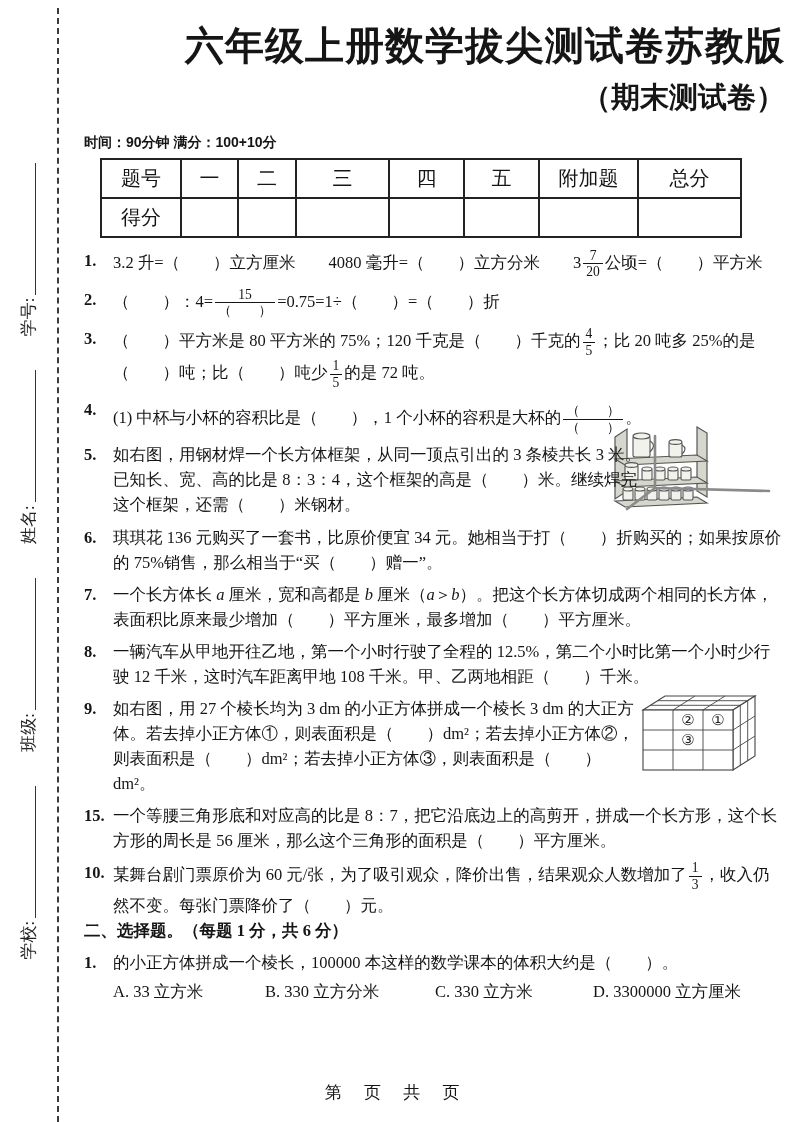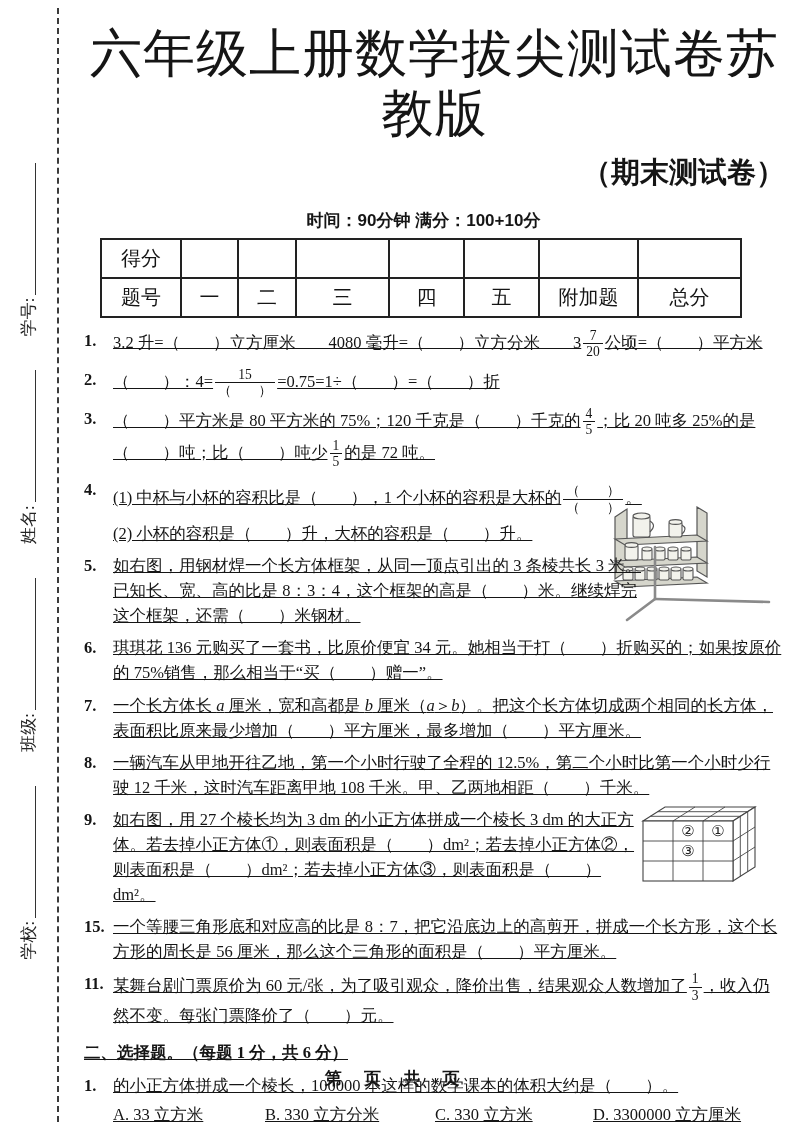--- a/index.html
+++ b/index.html
@@ -13,39 +13,39 @@
   .side-inner{position:absolute;width:1040px;height:36px;left:50%;top:50%;
               transform:translate(-50%,-50%) rotate(-90deg);
               display:flex;align-items:center;justify-content:center;gap:34px;
               font-size:17px;color:#222;}
   .side-group{display:flex;align-items:center;white-space:nowrap;}
   .side-uline{display:inline-block;width:132px;height:14px;
               border-bottom:1.6px solid #333;margin-left:3px;}
 
   
   .content{position:absolute;left:84px;top:0;width:701px;}
-  .title{margin-top:24px;text-align:center;font-family:"Liberation Sans","DejaVu Sans",sans-serif;
-         font-weight:400;font-size:52px;letter-spacing:1px;line-height:1.15;}
+  .title{margin-top:24px;text-align:right;font-family:"Liberation Sans","DejaVu Sans",sans-serif;
+         font-weight:700;font-size:39px;letter-spacing:1px;line-height:1.15;}
   .subtitle{margin-top:9px;text-align:right;font-family:"Liberation Sans","DejaVu Sans",sans-serif;
             font-weight:900;font-size:29px;}
-  .info-line{margin:16px 22px 6px 0;text-align:center;
+  .info-line{margin:16px 22px 6px 0;text-align:left;
              font-family:"Liberation Sans","DejaVu Sans",sans-serif;
-             font-weight:700;font-size:17px;}
+             font-weight:700;font-size:14px;}
 
   
   table.score{border-collapse:collapse;margin-left:16px;table-layout:fixed;}
   table.score td{border:2px solid #222;text-align:center;font-size:20px;
                  height:37px;padding:0;overflow:hidden;}
 
   
   .body-area{margin-top:10px;font-size:16.5px;line-height:1.52;}
   .sec-title{font-weight:bold;margin:8px 0 4px 0;}
   .q{display:flex;margin-top:7px;position:relative;}
   .qno{flex:none;width:29px;font-weight:bold;}
-  .qbody{flex:1;position:relative;text-decoration:underline;}
+  .qbody{flex:1;position:relative;}
   .qsub{margin-top:6px;}
   .pad-r150{padding-right:150px;}
   .pad-r138{padding-right:138px;}
 
   
   .frac{display:inline-flex;flex-direction:column;text-align:center;
         vertical-align:middle;line-height:1.15;font-size:0.82em;margin:0 2px;}
   .frac .num{border-bottom:1.3px solid #151515;padding:0 3px;}
   .frac .den{padding:0 3px;}
   em.vr{font-style:italic;font-family:"Liberation Serif",serif;}
@@ -56,22 +56,22 @@
   .opts .o0{width:152px;}
   .opts .o1{width:170px;}
   .opts .o2{width:158px;}
 
   
   .fig{position:absolute;}
   .fig-shelf{right:72px;top:26px;}
   .fig-corner{right:10px;top:-10px;}
   .fig-cube{right:2px;top:-4px;}
 
-  .footer{position:absolute;left:0;right:0;bottom:32px;text-align:center;
-          font-size:17px;letter-spacing:9px;font-weight:bold;}
+  .footer{position:absolute;left:0;right:0;bottom:18px;text-align:center;
+          font-size:17px;letter-spacing:9px;font-weight:normal;}
 </style>
 </head>
 <body>
 
 <div class="page">
 
   <div class="seal-line"></div>
   <div class="side-wrap">
     <div class="side-inner">
       <span class="side-group">
@@ -104,39 +104,39 @@
           <col style="width:57px">
           <col style="width:58px">
           <col style="width:93px">
         <col style="width:75px">
           <col style="width:75px">
           <col style="width:99px">
           <col style="width:103px">
       </colgroup>
       <tbody>
           <tr>
-        <td>得分</td>
-        <td></td>
-        <td></td>
-        <td></td>
-        <td></td>
-        <td></td>
-        <td></td>
-        <td></td>
-      </tr>
-      <tr>
         <td>题号</td>
         <td>一</td>
         <td>二</td>
         <td>三</td>
         <td>四</td>
         <td>五</td>
         <td>附加题</td>
         <td>总分</td>
       </tr>
+      <tr>
+        <td>得分</td>
+        <td></td>
+        <td></td>
+        <td></td>
+        <td></td>
+        <td></td>
+        <td></td>
+        <td></td>
+      </tr>
     </tbody>
       </table>
 
     <div class="body-area">
 
 
       <div class="q">
         <span class="qno">1.</span>
         <span class="qbody">3.2 升=（　　）立方厘米　　4080 毫升=（　　）立方分米　　3<span class="frac">
               <span class="num">7</span>
@@ -163,21 +163,20 @@
             </span>的是 72 吨。</span>
       </div>
 
       <div class="q">
         <span class="qno">4.</span>
         <span class="qbody">
           <div class="qsub">(1) 中杯与小杯的容积比是（　　），1 个小杯的容积是大杯的<span class="frac">
                 <span class="num">（　　）</span>
                 <span class="den">（　　）</span>
               </span>。</div>
-          <div class="qsub">(2) 小杯的容积是（　　）升，大杯的容积是（　　）升。</div>
           
           <svg class="fig fig-shelf" width="104" height="100" viewBox="0 0 104 100">
             <g stroke="#555" stroke-width="1.2" fill="#d6d6cc">
               <polygon points="6,14 18,6 18,68 6,76"></polygon>
               <polygon points="88,4 98,10 98,74 88,68"></polygon>
               <polygon points="6,36 88,32 98,38 16,42"></polygon>
               <polygon points="6,58 88,54 98,60 16,64"></polygon>
               <polygon points="6,78 88,74 98,80 16,84"></polygon>
             </g>
             <g stroke="#555" stroke-width="1.1" fill="#f2f2ec">
@@ -277,28 +276,28 @@
           </svg>
         </span>
       </div>
 
       <div class="q">
         <span class="qno">15.</span>
         <span class="qbody">一个等腰三角形底和对应高的比是 8：7，把它沿底边上的高剪开，拼成一个长方形，这个长方形的周长是 56 厘米，那么这个三角形的面积是（　　）平方厘米。</span>
       </div>
 
       <div class="q">
-        <span class="qno">11.</span>
+        <span class="qno">10.</span>
         <span class="qbody">某舞台剧门票原价为 60 元/张，为了吸引观众，降价出售，结果观众人数增加了<span class="frac">
               <span class="num">1</span>
               <span class="den">3</span>
             </span>，收入仍然不变。每张门票降价了（　　）元。</span>
       </div>
 
-      <div class="sec-title" style="margin-top:12px;text-decoration:underline;">二、选择题。（每题 1 分，共 6 分）</div>
+      <div class="sec-title" style="margin-top:0;">二、选择题。（每题 1 分，共 6 分）</div>
 
       <div class="q">
         <span class="qno">1.</span>
         <span class="qbody">
           <span>的小正方体拼成一个棱长，100000 本这样的数学课本的体积大约是（　　）。</span>
           <div class="opts">
             <span class="o0">A. 33 立方米</span>
             <span class="o1">B. 330 立方分米</span>
             <span class="o2">C. 330 立方米</span>
             <span class="o3">D. 3300000 立方厘米</span>

